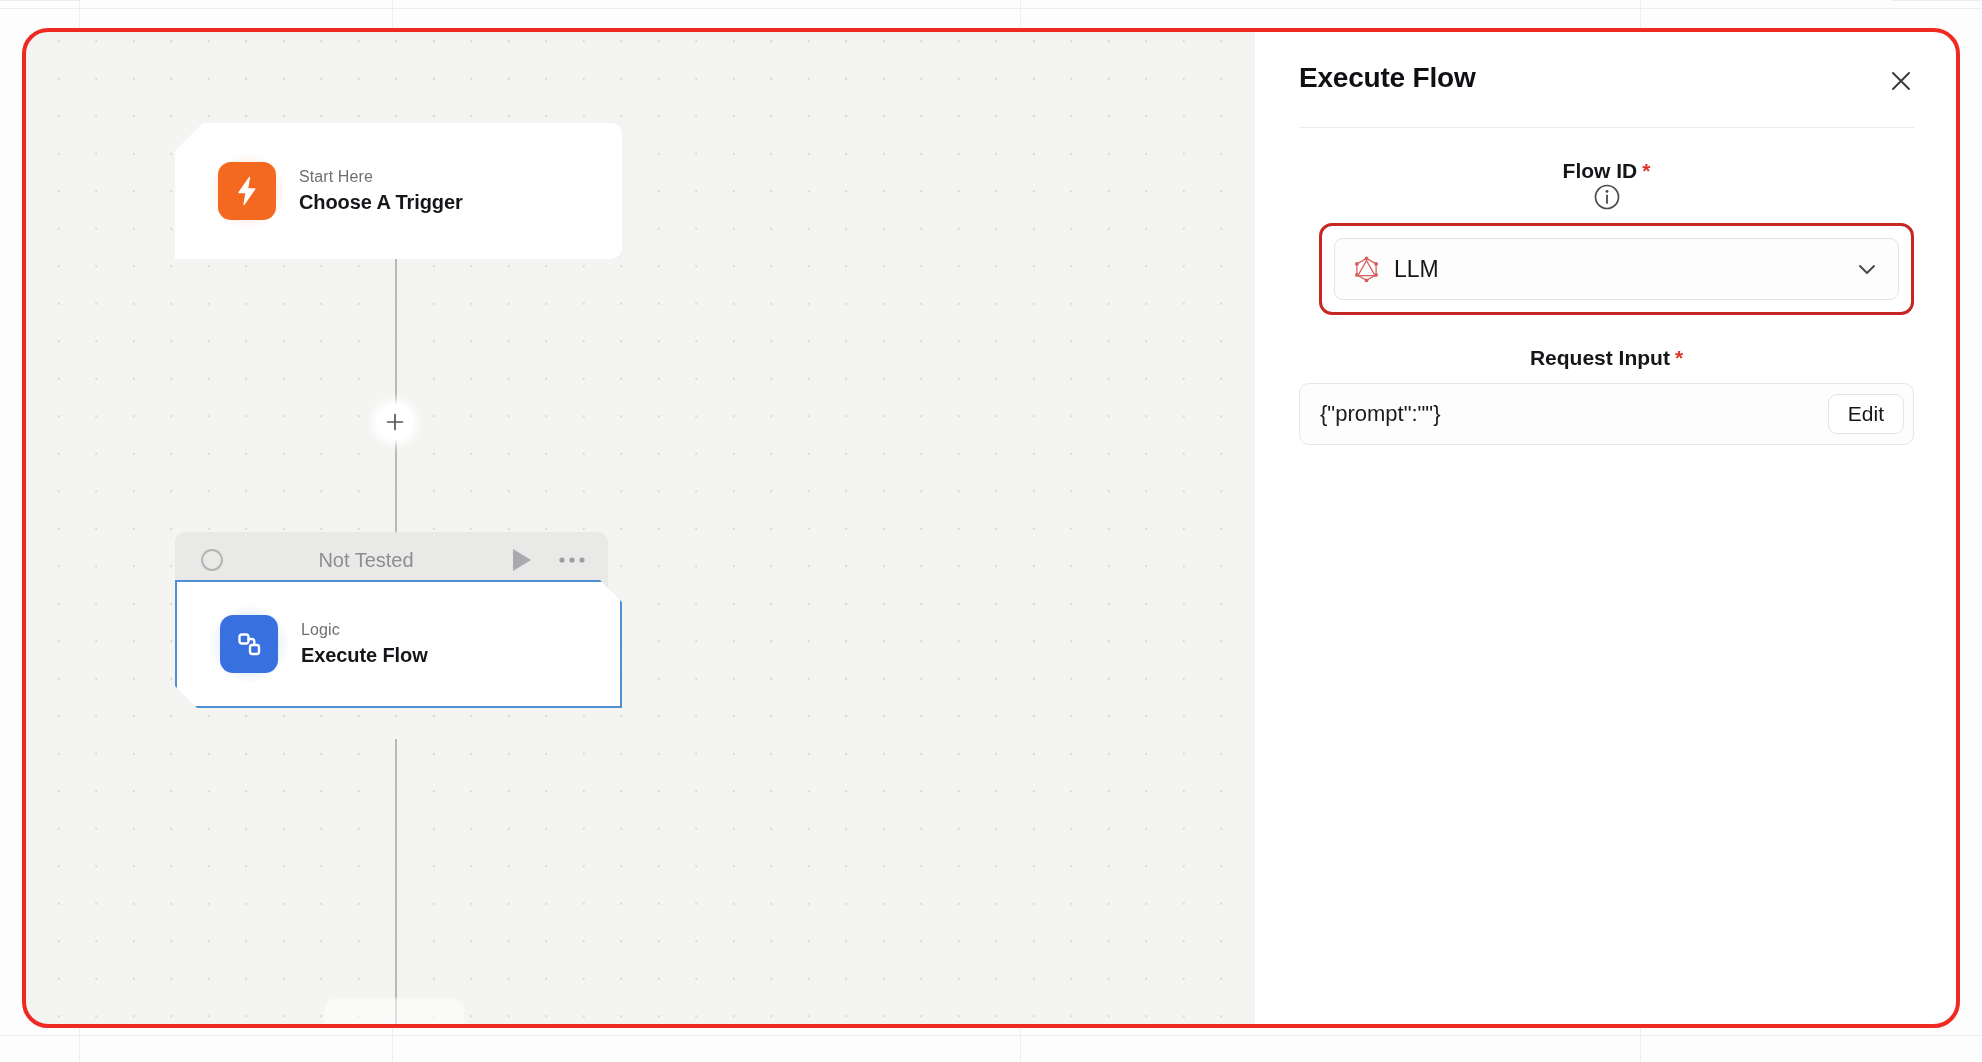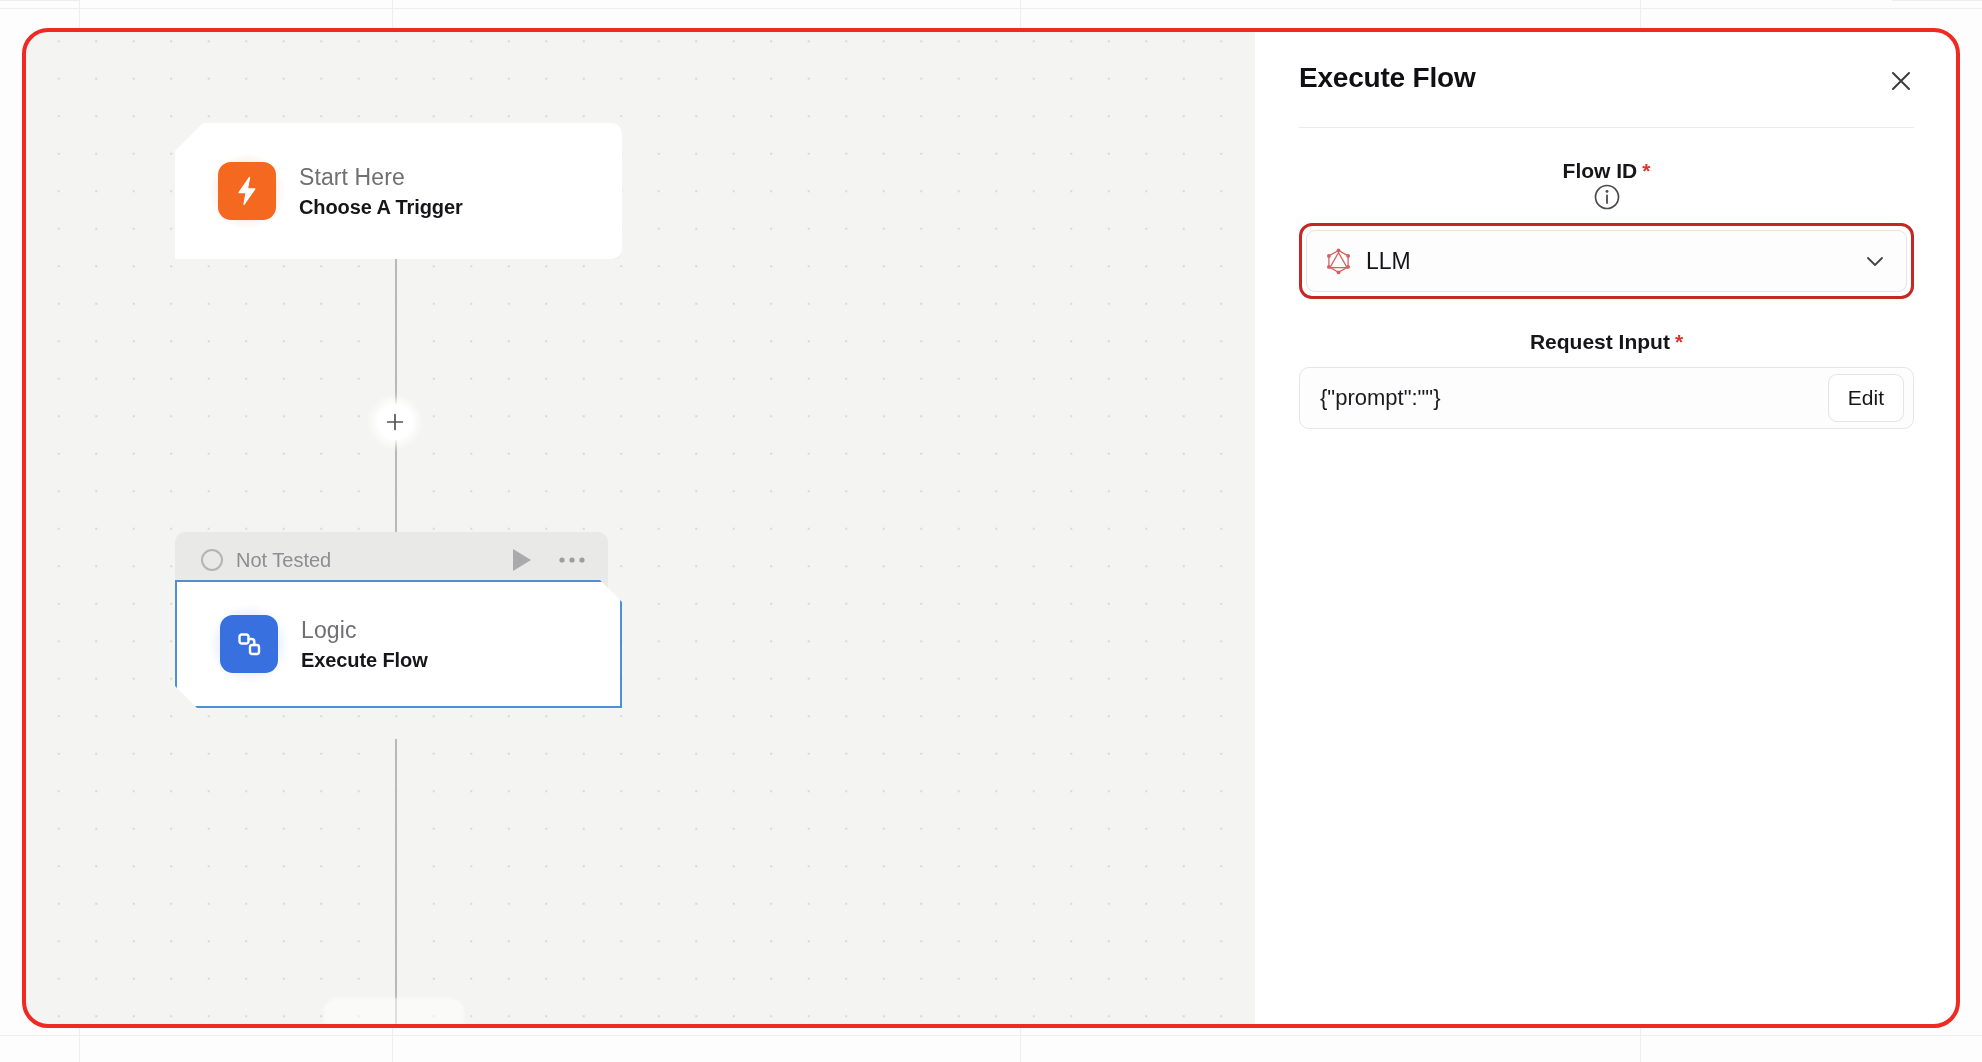--- a/index.html
+++ b/index.html
@@ -162,21 +162,21 @@
   }
   .trig-icon {
     position: relative;
     width: 58px; height: 58px;
     border-radius: 13px;
     background: #f4681f;
     display: flex; align-items: center; justify-content: center;
   }
   .node-text { display: flex; flex-direction: column; gap: 5px; }
   .node-kicker {
-    font-size: 23px;
+    font-size: 16px;
     color: #6f6f74;
     letter-spacing: 0.1px;
   }
   .node-title {
     font-size: 20px;
     font-weight: 700;
     color: #16161a;
     letter-spacing: -0.1px;
   }
 
@@ -192,20 +192,21 @@
     position: absolute;
     left: 0; top: 0;
     width: 433px;
     height: 56px;
     background: #e9e9e7;
     border-radius: 10px 10px 0 0;
     display: flex;
     align-items: center;
     padding: 0 22px 0 26px;
     gap: 13px;
+    text-align: center;
   }
   .status-dot {
     width: 22px; height: 22px;
     border-radius: 50%;
     border: 2px solid #b4b4b4;
     flex: 0 0 auto;
   }
   .status-label {
     font-size: 20px;
     color: #8d8d92;
@@ -316,21 +317,22 @@
     margin-left: 5px;
     font-weight: 700;
   }
   .info-icon { display: flex; align-items: center; }
 
   
   .select-ring {
     margin-top: 12px;
     border: 3px solid #c52722;
     border-radius: 13px;
-    padding: 4px;
+    padding: 12px;
+    margin-left: 20px;
   }
   .select-box {
     height: 62px;
     background: #fdfdfd;
     border: 1px solid #e3e3e3;
     border-radius: 9px;
     display: flex;
     align-items: center;
     padding: 0 18px 0 18px;
     gap: 14px;
@@ -355,21 +357,21 @@
     padding: 0 9px 0 20px;
   }
   .input-value {
     font-size: 22px;
     color: #1c1c20;
     flex: 1 1 auto;
     white-space: nowrap;
     overflow: hidden;
   }
   .edit-btn {
-    height: 48px;
+    height: 40px;
     padding: 0 19px;
     background: #ffffff;
     border: 1px solid #e4e4e4;
     border-radius: 9px;
     font-size: 21px;
     color: #16161a;
     font-family: "Liberation Sans", sans-serif;
     display: flex;
     align-items: center;
     cursor: pointer;

